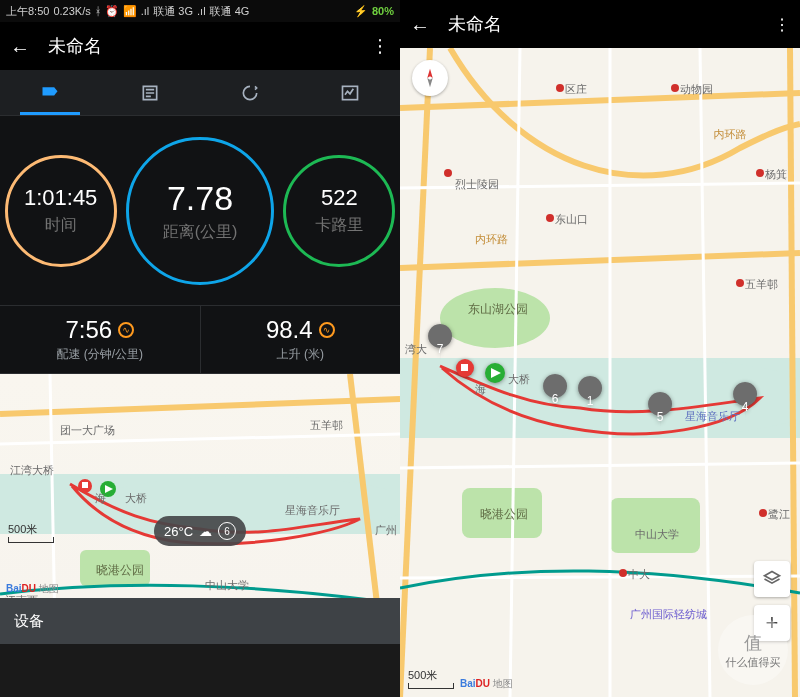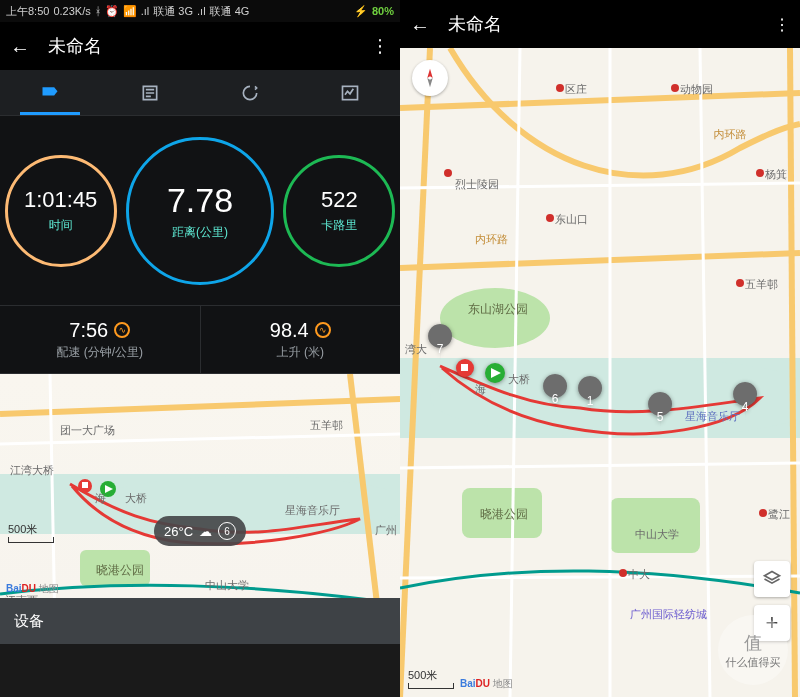--- a/index.html
+++ b/index.html
@@ -29,27 +29,27 @@
 
   
   .dials{height:190px; background:#111214; display:flex; align-items:center; justify-content:space-around; border-bottom:1px solid #2b2d30;}
   .dial{display:flex; flex-direction:column; align-items:center; justify-content:center; border-radius:50%; color:#fff; text-align:center; position:relative;}
   .dial.big{width:148px;height:148px; border:3px solid #0ea5e9;}
   .dial.small{width:112px;height:112px;}
   .dial.dur{border:3px solid #fdba74;}
   .dial.cal{border:3px solid #1db954;}
   .dial .val{font-size:22px; font-weight:300;}
   .dial.big .val{font-size:34px;}
-  .dial .lab{color:#5eead4; font-size:12px; margin-top:4px;}
+  .dial .lab{color:#737373; font-size:16px; margin-top:4px;}
 
   
   .stats{height:68px; background:#111214; display:flex; border-bottom:1px solid #2b2d30;}
   .stat{flex:1; display:flex; flex-direction:column; align-items:center; justify-content:center; color:#fff;}
   .stat .line{display:flex; align-items:center; gap:6px;}
-  .stat .v{font-size:20px;}
+  .stat .v{font-size:24px;}
   .stat .lab{color:#9aa0a6; font-size:12px; margin-top:2px;}
   .hr{width:1px; background:#2b2d30;}
   .hricon{width:16px;height:16px;border:2px solid #ff9a1f;border-radius:50%;display:inline-flex;align-items:center;justify-content:center;color:#ff9a1f;font-size:9px;}
 
   
   .map-s{position:relative; height:224px; background:linear-gradient(180deg,#f9f6ef 0%,#f7f4ee 100%); overflow:hidden;}
   .footer{height:46px; background:#3e4246; color:#ffffff; display:flex; align-items:center; padding:0 14px; font-size:15px;}
 
   
   .rhdr{height:48px; background:#000; color:#fff; display:flex; align-items:center; padding:0 10px;}

